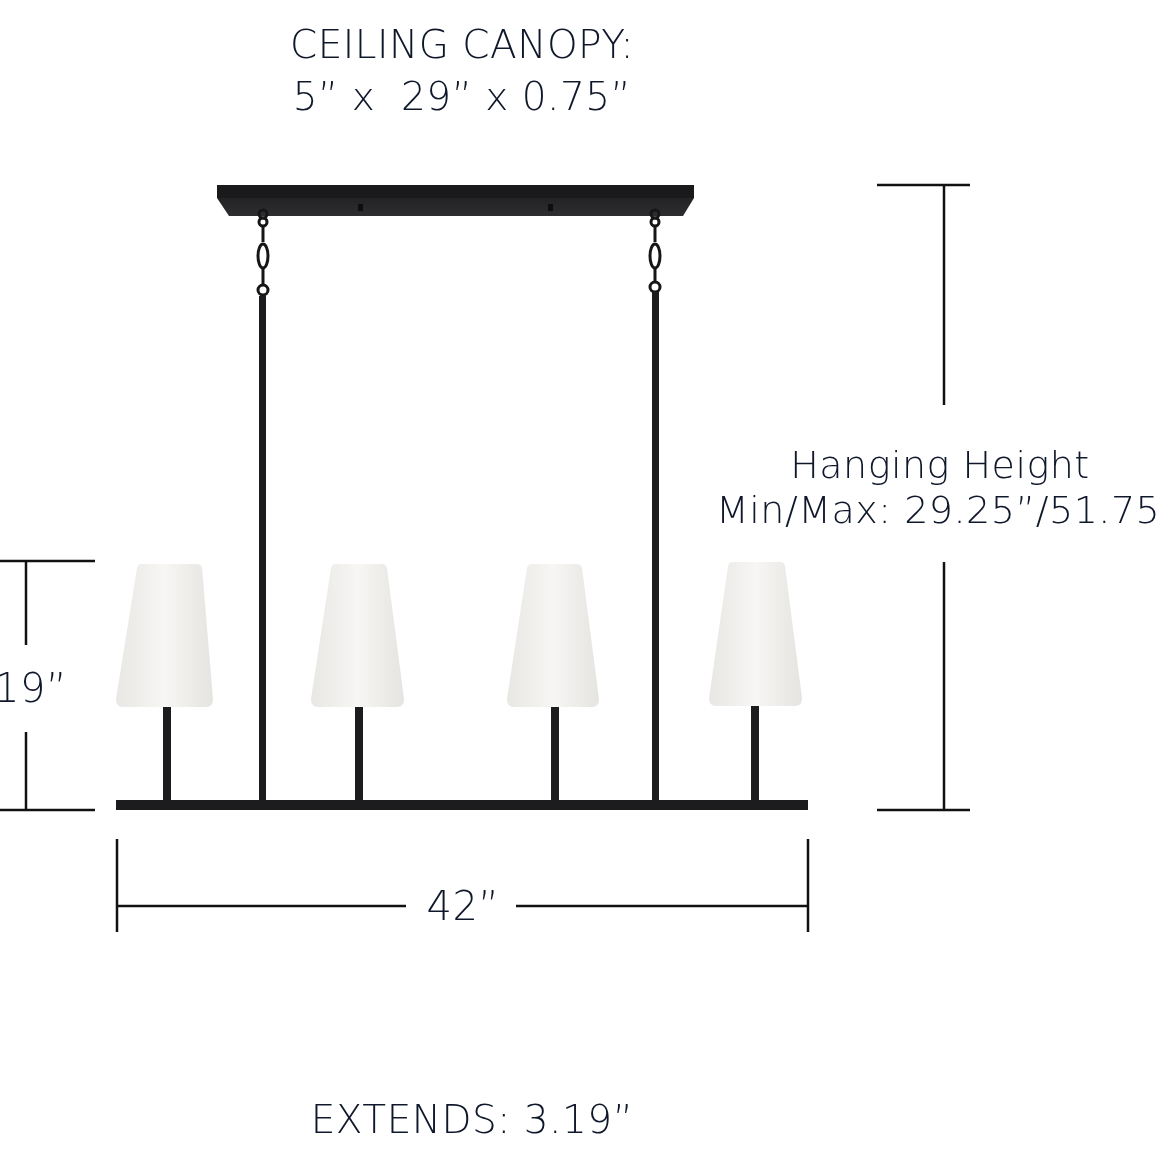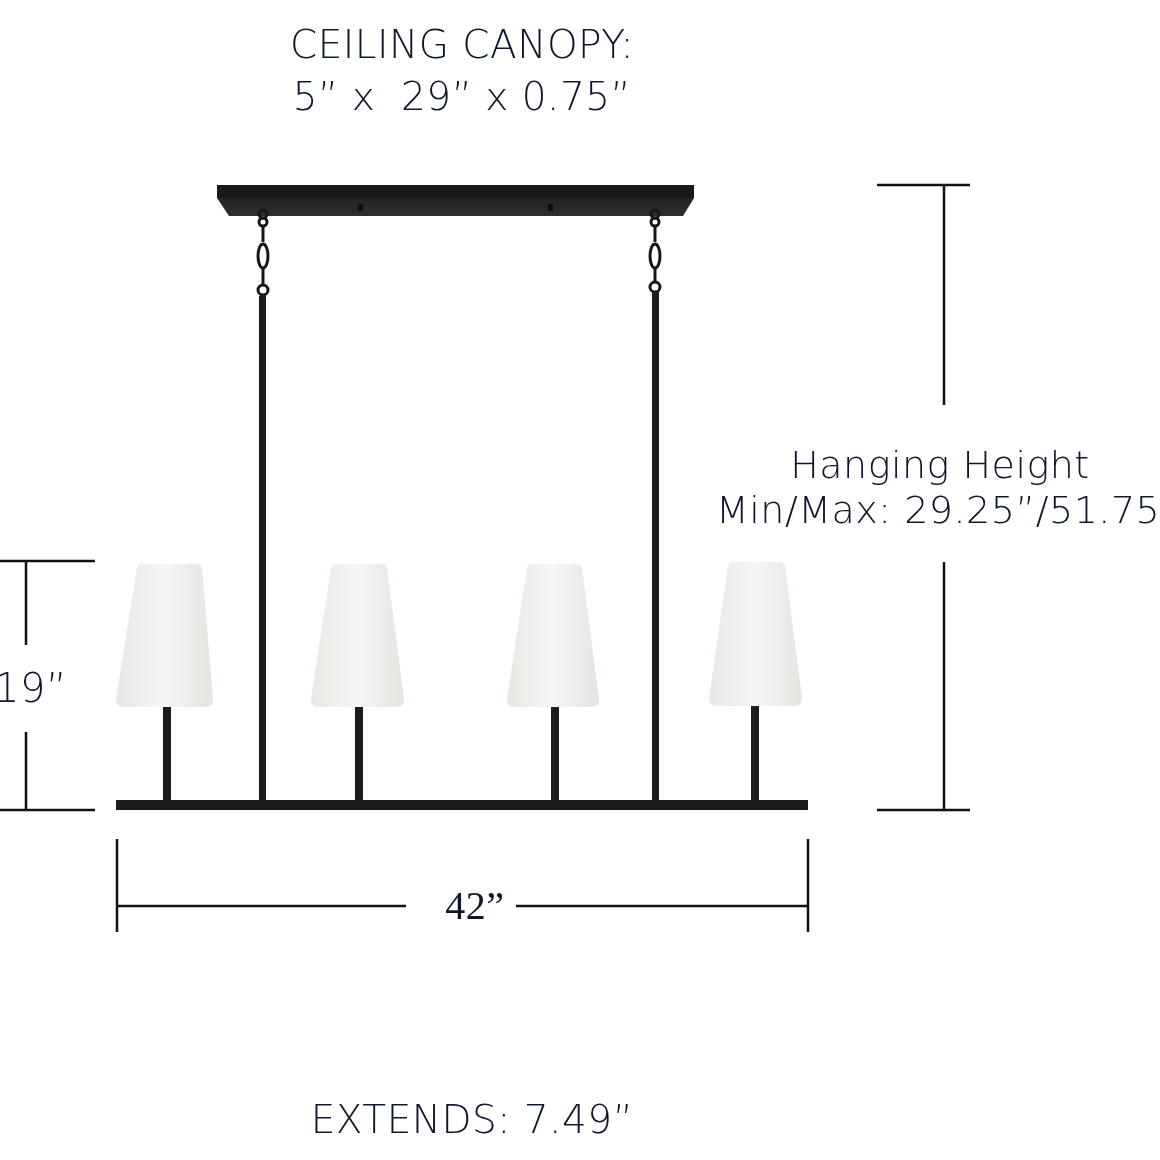--- a/index.html
+++ b/index.html
@@ -12,23 +12,23 @@
 <body>
 
 <div class="label center" style="left:262px; top:22px; width:400px; font-size:39px;">CEILING CANOPY:</div>
 <div class="label center" style="left:262px; top:74px; width:400px; font-size:39px; white-space:pre;text-align:center;">5” x  29” x 0.75”</div>
 
 <div class="label center" style="left:720px; top:430px; width:440px; font-size:38px;margin-top:13px;">Hanging Height</div>
 <div class="label center" style="left:716px; top:488px; width:450px; font-size:38px;">Min/Max: 29.25”/51.75”</div>
 
 <div class="label" style="left:-6px; top:664px; font-size:40px;">19”</div>
 
-<div class="label center" style="left:412px; top:882px; width:126px; font-size:40px;font-family:Liberation Serif, serif;">42”</div>
+<div class="label center" style="left:400px; top:882px; width:126px; font-size:40px;">42”</div>
 
-<div class="label center" style="left:262px; top:1097px; width:420px; font-size:39px;">EXTENDS: 7.49”</div>
+<div class="label center" style="left:262px; top:1097px; width:420px; font-size:39px;">EXTENDS: 3.19”</div>
 
 <svg width="1160" height="1160" viewBox="0 0 1160 1160">
   <defs>
     <linearGradient id="shadeGrad" x1="0" y1="0" x2="1" y2="0">
       <stop offset="0" stop-color="#e9e7e4"></stop>
       <stop offset="0.5" stop-color="#f7f6f4"></stop>
       <stop offset="1" stop-color="#e6e4e1"></stop>
     </linearGradient>
     <linearGradient id="canopyGrad" x1="0" y1="0" x2="0" y2="1">
       <stop offset="0" stop-color="#1b1b1d"></stop>

